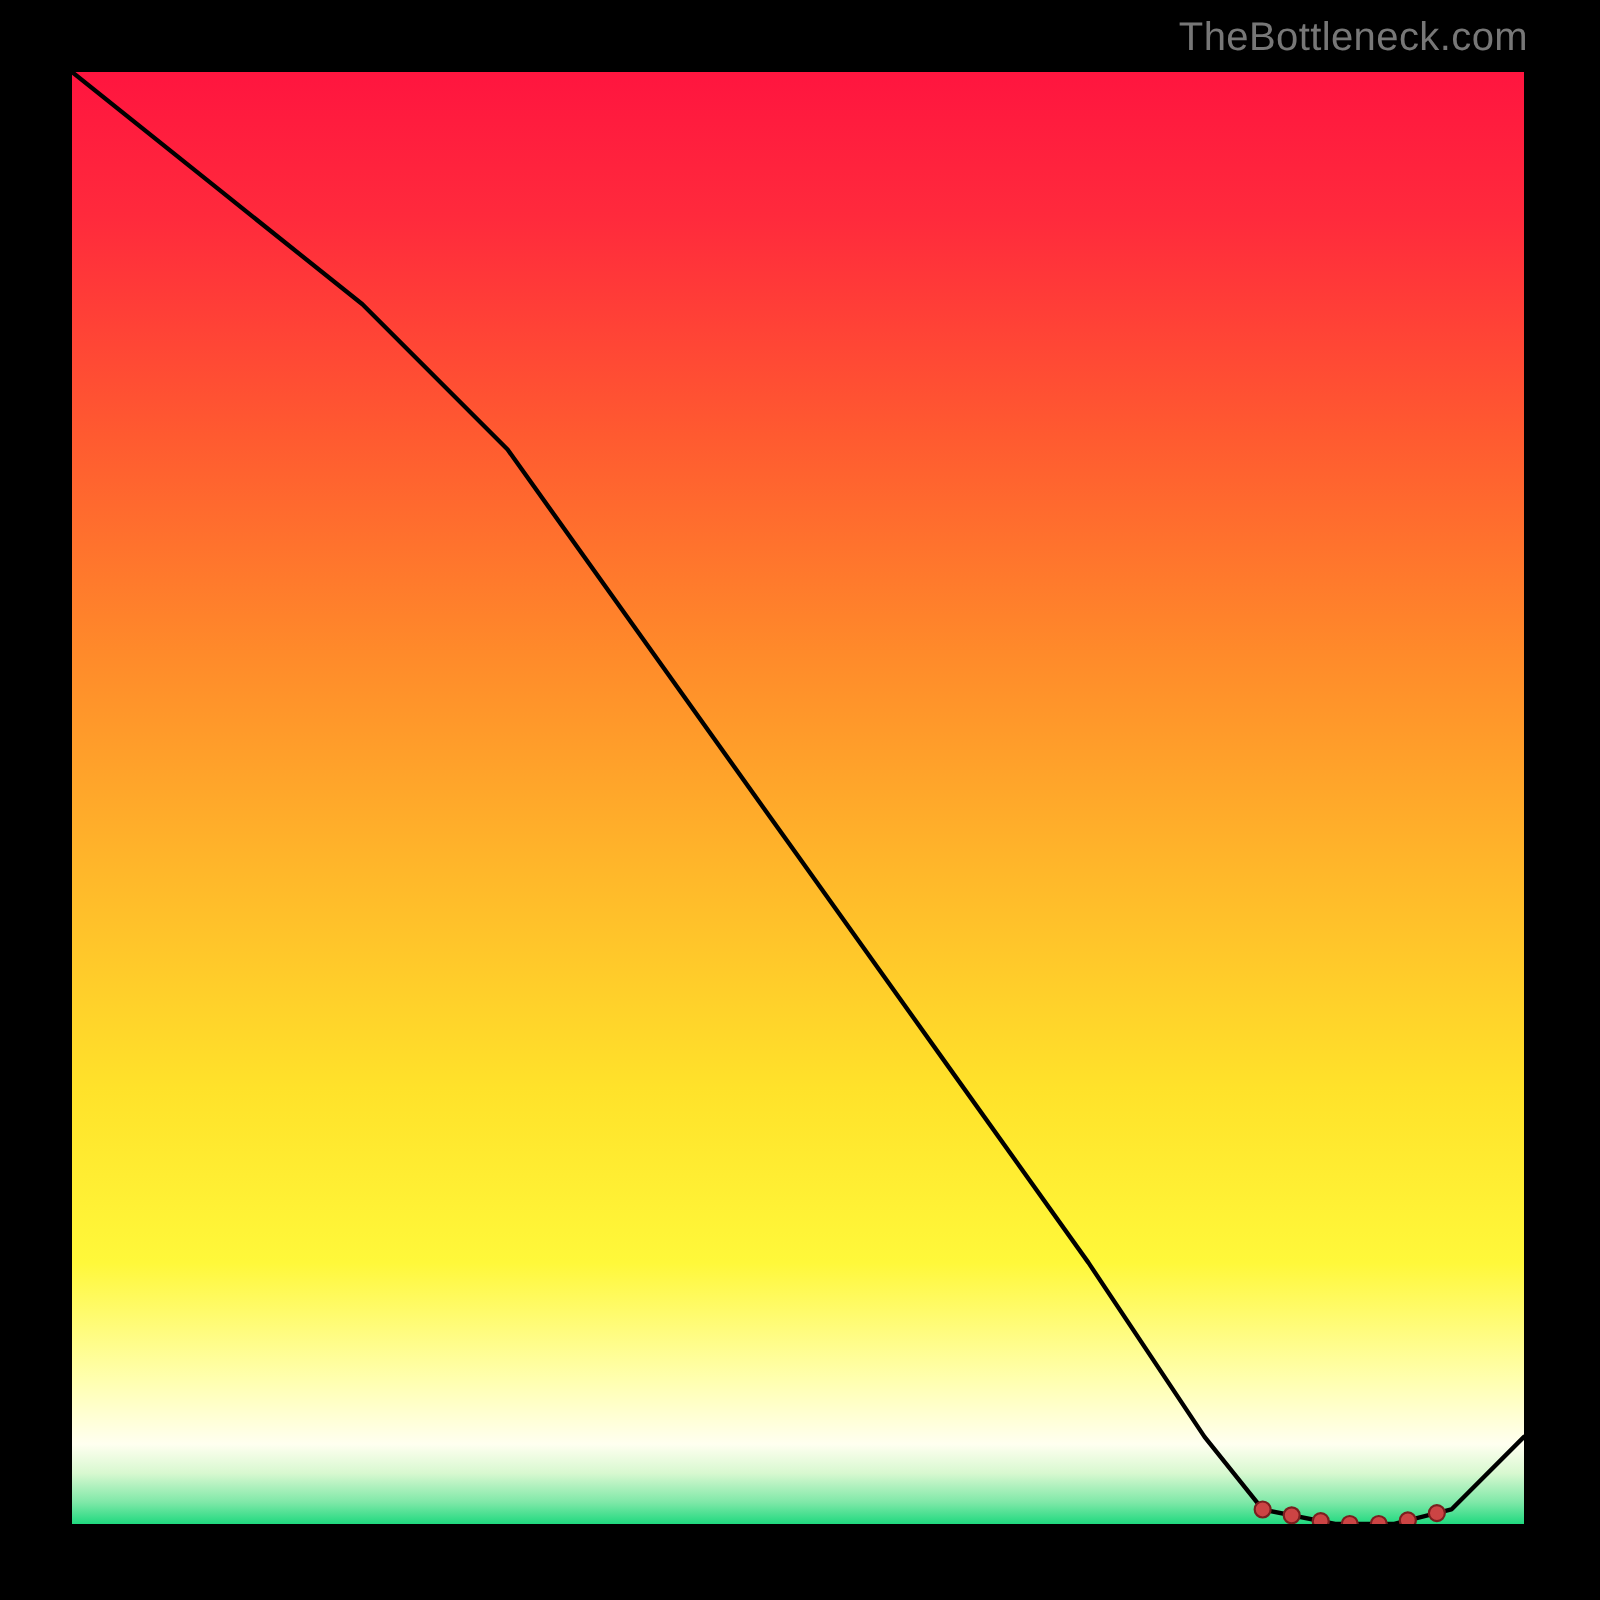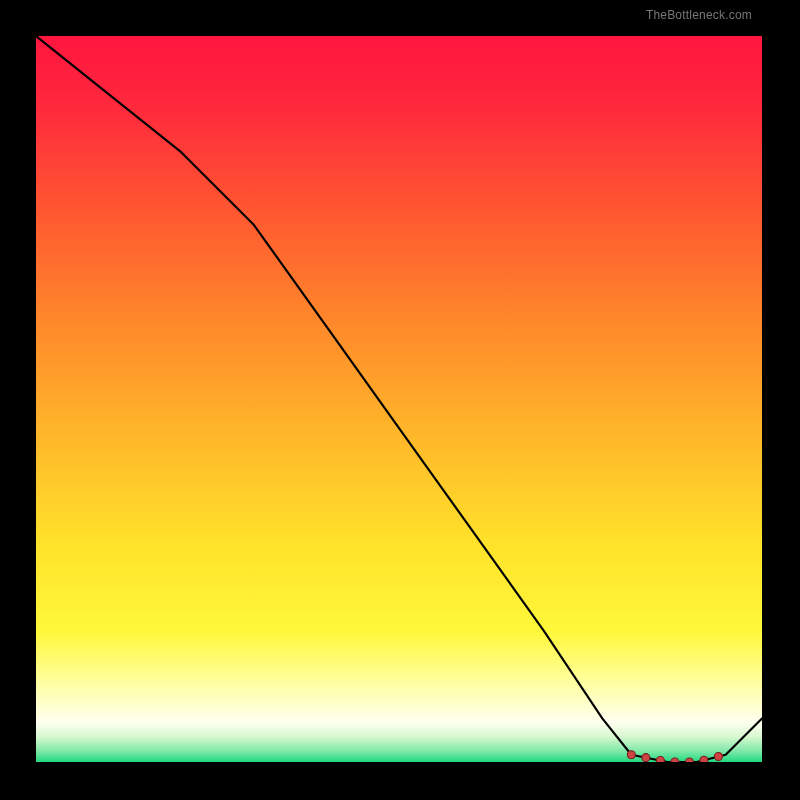--- a/index.html
+++ b/index.html
@@ -30,23 +30,23 @@
   }
   .curve-svg {
     position: absolute;
     inset: 0;
     width: 100%;
     height: 100%;
   }
   .attribution {
     position: absolute;
     top: 8px;
-    right: 48px;
+    right: 36px;
     color: #777;
-    font-size: 12px;
+    font-size: 20px;
     font-weight: 500;
     letter-spacing: 0.2px;
   }
 </style>
 </head>
 <body>
 
 <div class="stage">
 
   <div class="attribution">TheBottleneck.com</div>

